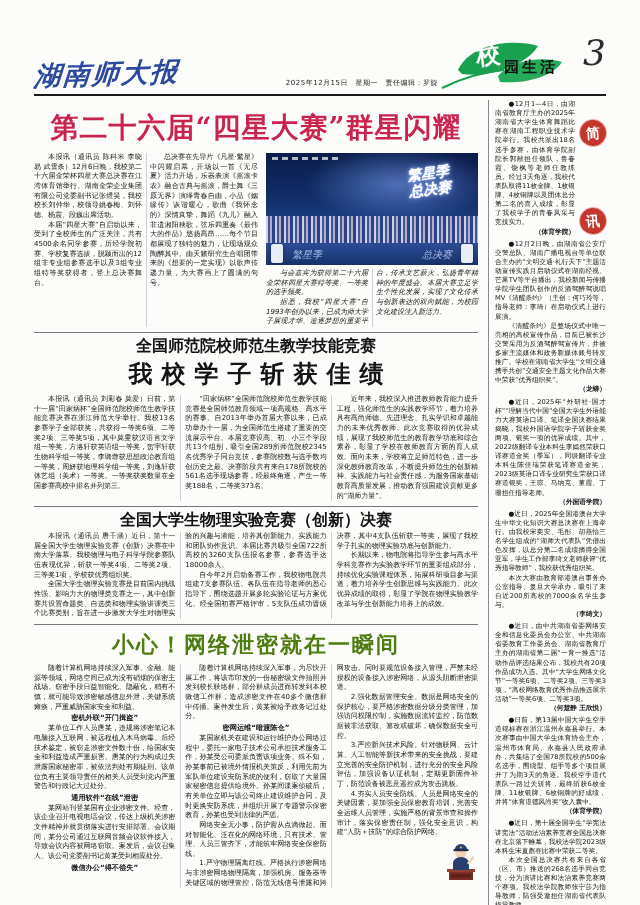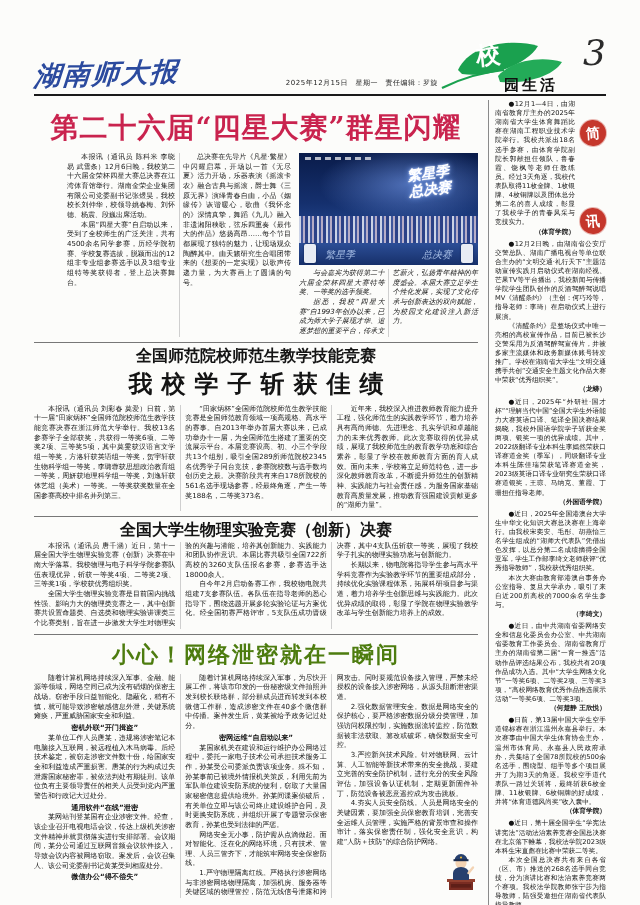--- a/index.html
+++ b/index.html
@@ -8,37 +8,37 @@
         font-family:"DejaVu Sans","Liberation Sans",sans-serif;color:#141414;}
   
   header{display:flex;align-items:flex-end;border-bottom:2px solid #1a1a1a;padding-bottom:2px;height:54px;position:relative;}
   .paper-name{font-family:"DejaVu Serif","Liberation Serif",serif;font-style:italic;font-weight:bold;
               font-size:27px;color:#2b4a9e;transform:skewX(-6deg) rotate(-2deg);letter-spacing:2px;white-space:nowrap;}
   .dateline{font-size:7px;color:#222;margin-left:auto;margin-right:2px;padding-bottom:4px;white-space:nowrap;letter-spacing:.5px;}
   .section-logo{position:relative;width:166px;height:56px;flex:none;}
   .section-logo svg{position:absolute;left:0;top:0;}
   .sec-char1{position:absolute;left:36px;top:3px;color:#fff;font-weight:bold;font-size:24px;
              font-family:"DejaVu Serif","Liberation Serif",serif;transform:rotate(-6deg);}
-  .sec-rest{position:absolute;left:64px;top:40px;font-weight:bold;font-size:15px;color:#111;letter-spacing:3px;
+  .sec-rest{position:absolute;left:64px;top:22px;font-weight:bold;font-size:15px;color:#111;letter-spacing:3px;
             font-family:"DejaVu Serif","Liberation Serif",serif;}
   .page-num{position:absolute;right:0;top:-4px;font-size:36px;font-style:italic;color:#2b2b2b;
             font-family:"DejaVu Serif","Liberation Serif",serif;}
   
   .content{display:flex;gap:10px;margin-top:4px;}
   .main{width:444px;flex:none;}
   .sidebar{width:118px;flex:none;border-left:1px solid #8a8a8a;padding-left:6px;box-sizing:border-box;
            font-size:6.7px;line-height:1.36;text-align:justify;position:relative;}
   .bodytext{font-size:7px;line-height:1.38;text-align:justify;}
   .para{margin:0;text-indent:2em;}
   .rule{border-top:1px solid #777;margin:5px 0 3px;}
   
   .a1-headline{margin:9px 0 6px;text-align:center;font-size:28px;color:#c9234e;font-weight:bold;
                font-family:"DejaVu Serif","Liberation Serif",serif;letter-spacing:1px;}
   .a1-body{display:flex;gap:8px;}
-  .a1-left{width:224px;flex:none;column-count:2;column-gap:8px;column-rule:1px solid #cfcfcf;margin-left:33px;}
+  .a1-left{width:224px;flex:none;column-count:2;column-gap:8px;column-rule:1px solid #cfcfcf;}
   .a1-right{flex:1;min-width:0;}
   .a1-rtext{column-count:2;column-gap:8px;column-rule:1px solid #cfcfcf;font-style:italic;}
   
   .photo{position:relative;width:100%;height:112px;margin-bottom:4px;overflow:hidden;
          background:radial-gradient(ellipse 130px 55px at 62% 28%,rgba(130,170,255,.55),transparent 70%),
                     linear-gradient(180deg,#0a1c4a 0%,#15306e 45%,#24478f 72%,#3a5ea8 100%);}
   .photo-logos{position:absolute;top:4px;left:6px;width:70px;height:3px;
                background:repeating-linear-gradient(90deg,rgba(255,255,255,.7) 0 6px,transparent 6px 10px);}
   .photo-title{position:absolute;top:12px;right:28px;color:#fff;font-style:italic;font-weight:bold;
                font-size:14px;line-height:1.15;text-align:center;transform:rotate(-7deg);
@@ -157,21 +157,21 @@
         <h2 class="head3">小心！网络泄密就在一瞬间</h2>
         <div class="cols3 bodytext">
           <div>
               <p class="para">随着计算机网络持续深入军事、金融、能源等领域，网络空间已成为没有硝烟的保密主战场。窃密手段日益智能化、隐蔽化，稍有不慎，就可能导致涉密敏感信息外泄，关键系统瘫痪，严重威胁国家安全和利益。</p>
               <div class="subhead">密机外联“开门揖盗”</div>
               <p class="para">某单位工作人员唐某，违规将涉密笔记本电脑接入互联网，被远程植入木马病毒。后经技术鉴定，被窃走涉密文件数十份，给国家安全和利益造成严重损害。唐某的行为构成过失泄露国家秘密罪，被依法判处有期徒刑。该单位负有主要领导责任的相关人员受到党内严重警告和行政记大过处分。</p>
               <div class="subhead">通用软件“在线”泄密</div>
               <p class="para">某网站刊登某国有企业涉密文件。经查，该企业召开电视电话会议，传达上级机关涉密文件精神并就贯彻落实进行安排部署。会议期间，某分公司通过互联网音频会议软件接入，导致会议内容被网络窃取。案发后，会议召集人、该公司党委副书记黄某受到相应处分。</p>
               <div class="subhead">微信办公“得不偿失”</div>
               <p class="para">随着计算机网络持续深入军事，为尽快开展工作，将该市印发的一份秘密级文件拍照并发到校长联络群，部分群成员进而转发到本校微信工作群，造成涉密文件在40多个微信群中传播。案件发生后，黄某被给予政务记过处分。</p>
-              <div class="subhead">密网运维“自启动以来”</div>
+              <div class="subhead">密网运维“暗渡陈仓”</div>
               <p class="para">某国家机关在建设和运行维护办公网络过程中，委托一家电子技术公司承担技术服务工作，孙某受公司委派负责该项业务。殊不知，孙某事前已被境外情报机关策反，利用先前为军队单位建设安防系统的便利，窃取了大量国家秘密信息提供给境外。孙某间谍案侦破后，有关单位立即与该公司终止建设维护合同，及时更换安防系统，并组织开展了专题警示保密教育，孙某也受到法律的严惩。</p>
               <p class="para">网络安全无小事，防护需从点滴做起。面对智能化、泛在化的网络环境，只有技术、管理、人员三管齐下，才能筑牢网络安全保密防线。</p>
               <p class="para">1.严守物理隔离红线。严格执行涉密网络与非涉密网络物理隔离，加强机房、服务器等关键区域的物理管控，防范无线信号泄露和跨网攻击。同时要规范设备接入管理，严禁未经授权的设备接入涉密网络，从源头阻断泄密渠道。</p>
               <p class="para">2.强化数据管理安全。数据是网络安全的保护核心，要严格涉密数据分级分类管理，加强访问权限控制，实施数据流转监控，防范数据被非法获取、篡改或破坏，确保数据安全可控。</p>
               <p class="para">3.严控新兴技术风险。针对物联网、云计算、人工智能等新技术带来的安全挑战，要建立完善的安全防护机制，进行充分的安全风险评估，加强设备认证机制，定期更新固件补丁，防范设备被恶意遥控成为攻击跳板。</p>
               <p class="para">4.夯实人员安全防线。人员是网络安全的关键因素，要加强全员保密教育培训，完善安全运维人员管理，实施严格的背景审查和操作审计，落实保密责任制，强化安全意识，构建“人防＋技防”的综合防护网络。</p>
             </div>
           <div class="cartoon">
             <svg width="34" height="42" viewBox="0 0 34 42">
               <rect x="5" y="31" width="24" height="9" fill="#7a2c22"></rect>

